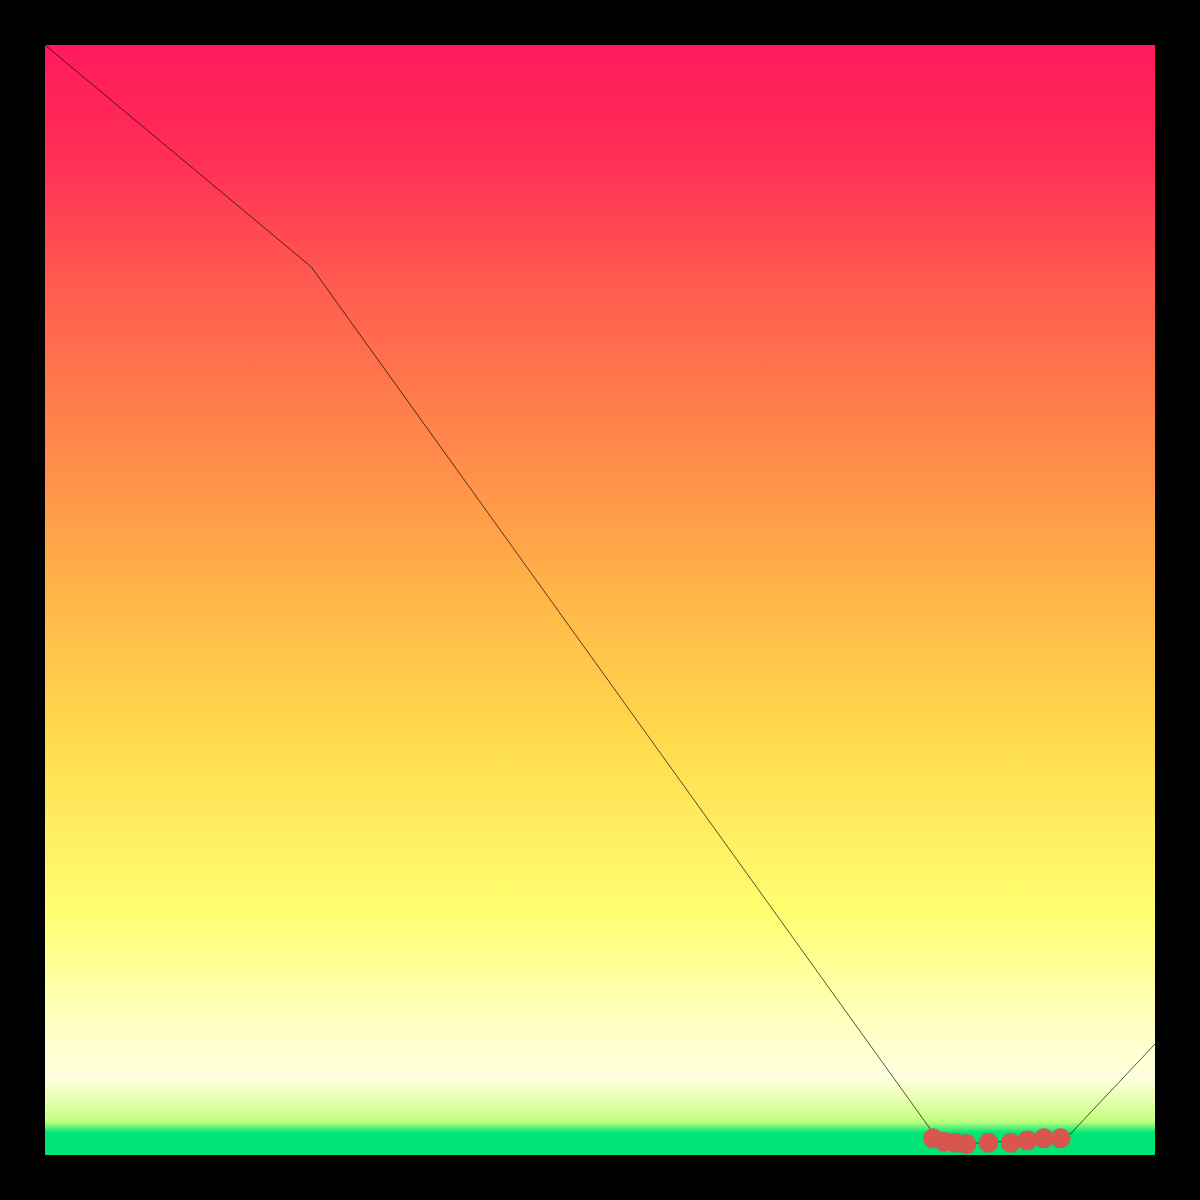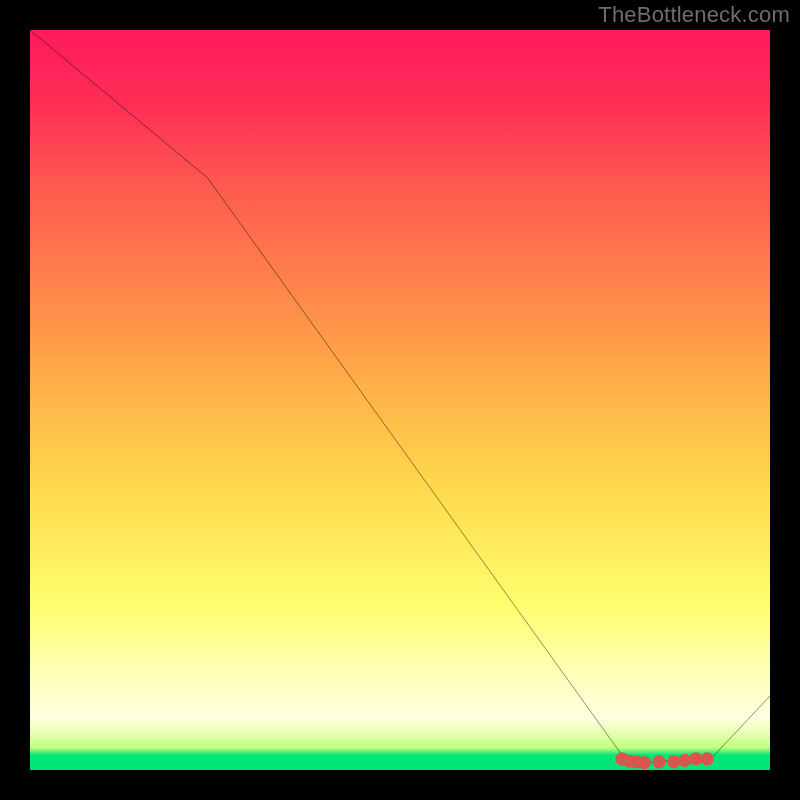--- a/index.html
+++ b/index.html
@@ -58,21 +58,20 @@
     position: absolute;
     inset: 0;
     width: 100%;
     height: 100%;
   }
 </style>
 </head>
 <body>
 
 <div class="frame">
-  <div class="watermark">TheBottleneck.com</div>
 
   <div class="plot">
     <div class="gradient"></div>
     <svg class="curve" viewBox="0 0 100 100" preserveAspectRatio="none">
       <path d="M0 0 L24 20 L80 98 L83 99 L90 98.5 L92 98.5 L100 90" id="curve-path" stroke="#000" stroke-width="0.45" fill="none" vector-effect="non-scaling-stroke"></path>
       <g id="markers">
           <ellipse cx="80" cy="98.5" rx="0.9" ry="0.9" fill="#d8564e"></ellipse>
           <ellipse cx="81" cy="98.8" rx="0.9" ry="0.9" fill="#d8564e"></ellipse>
           <ellipse cx="82" cy="98.9" rx="0.9" ry="0.9" fill="#d8564e"></ellipse>
           <ellipse cx="83" cy="99" rx="0.9" ry="0.9" fill="#d8564e"></ellipse>

